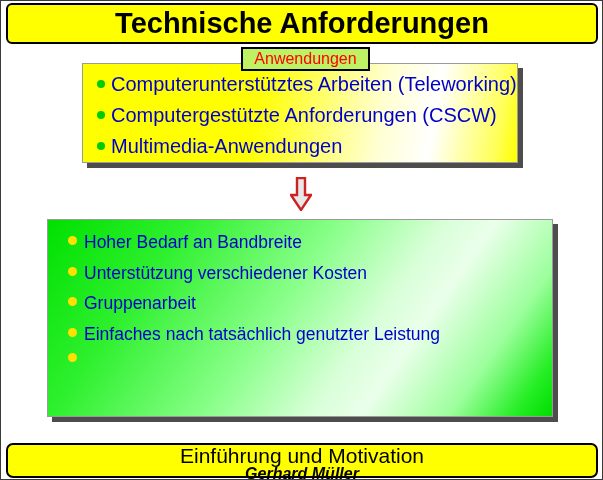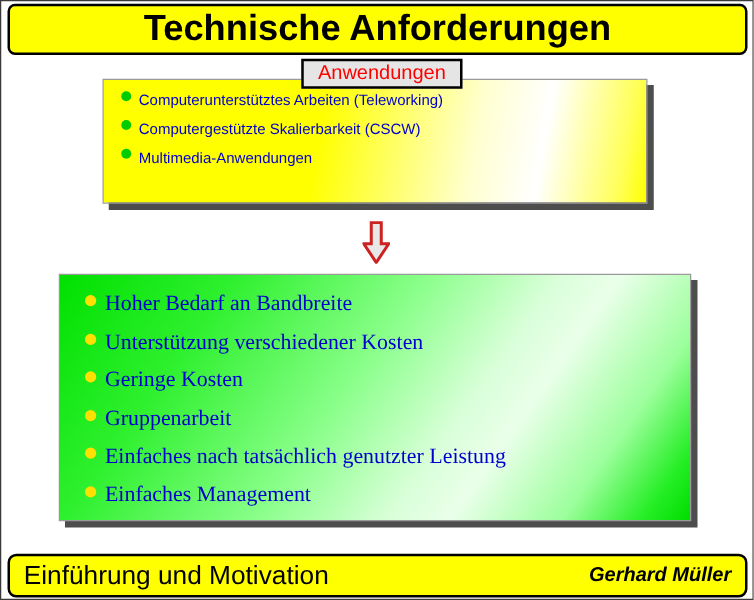--- a/index.html
+++ b/index.html
@@ -60,21 +60,21 @@
     width: 436px;
     height: 100px;
     background: linear-gradient(100deg, #ffff00 0%, #ffff00 40%, #ffffd0 68%, #ffffff 80%, #ffff55 95%, #ffff00 100%);
     border: 1px solid #9a9a9a;
     box-sizing: border-box;
     padding: 10px 0 0 14px;
   }
   .apps-item {
     display: flex;
     align-items: baseline;
-    font-size: 12px;
+    font-size: 20px;
     color: #0000cc;
     line-height: 1;
     margin-bottom: 11px;
     white-space: nowrap;
   }
   .bullet-green {
     width: 8px;
     height: 8px;
     border-radius: 50%;
     background: #00cc00;
@@ -85,21 +85,21 @@
     top: -3px;
   }
 
   
   .caption-box {
     position: absolute;
     left: 240px;
     top: 46px;
     width: 129px;
     height: 24px;
-    background: #e5e5e5;
+    background: #bef264;
     border: 2px solid #000000;
     box-sizing: border-box;
     display: flex;
     align-items: center;
     justify-content: center;
   }
   .caption-text {
     font-size: 16px;
     color: #ff0000;
     line-height: 1;
@@ -145,21 +145,20 @@
     padding: 14px 0 0 20px;
   }
   .req-item {
     display: flex;
     align-items: baseline;
     font-size: 17.5px;
     color: #0000cc;
     line-height: 1;
     margin-bottom: 13px;
     white-space: nowrap;
-    font-family: Liberation Serif, serif;
   }
   .bullet-yellow {
     width: 9px;
     height: 9px;
     border-radius: 50%;
     background: #ffe000;
     display: inline-block;
     margin-right: 7px;
     flex: none;
     position: relative;
@@ -174,20 +173,21 @@
     width: 592px;
     height: 35px;
     background: #ffff00;
     border: 2px solid #000000;
     border-radius: 7px;
     box-sizing: border-box;
     display: flex;
     align-items: center;
     justify-content: space-between;
     padding: 0 11px;
+    flex-direction: column;
   }
   .footer-left {
     font-size: 21px;
     color: #000000;
     line-height: 1;
     white-space: nowrap;
   }
   .footer-right {
     font-size: 16px;
     font-style: italic;
@@ -208,21 +208,21 @@
 
   <div class="apps-shadow"></div>
 
   <div class="apps-box">
     <div class="apps-item">
       <span class="bullet-green"></span>
       <span>Computerunterstütztes Arbeiten (Teleworking)</span>
     </div>
     <div class="apps-item">
       <span class="bullet-green"></span>
-      <span>Computergestützte Skalierbarkeit (CSCW)</span>
+      <span>Computergestützte Anforderungen (CSCW)</span>
     </div>
     <div class="apps-item">
       <span class="bullet-green"></span>
       <span>Multimedia-Anwendungen</span>
     </div>
   </div>
 
   <div class="caption-box">
     <span class="caption-text">Anwendungen</span>
   </div>
@@ -239,33 +239,28 @@
     <div class="req-item">
       <span class="bullet-yellow"></span>
       <span>Hoher Bedarf an Bandbreite</span>
     </div>
     <div class="req-item">
       <span class="bullet-yellow"></span>
       <span>Unterstützung verschiedener Kosten</span>
     </div>
     <div class="req-item">
       <span class="bullet-yellow"></span>
-      <span>Geringe Kosten</span>
-    </div>
-    <div class="req-item">
-      <span class="bullet-yellow"></span>
       <span>Gruppenarbeit</span>
     </div>
     <div class="req-item">
       <span class="bullet-yellow"></span>
       <span>Einfaches nach tatsächlich genutzter Leistung</span>
     </div>
     <div class="req-item">
       <span class="bullet-yellow"></span>
-      <span>Einfaches Management</span>
     </div>
   </div>
 
   <div class="footer-bar">
     <span class="footer-left">Einführung und Motivation</span>
     <span class="footer-right">Gerhard Müller</span>
   </div>
 
 </div>
 

